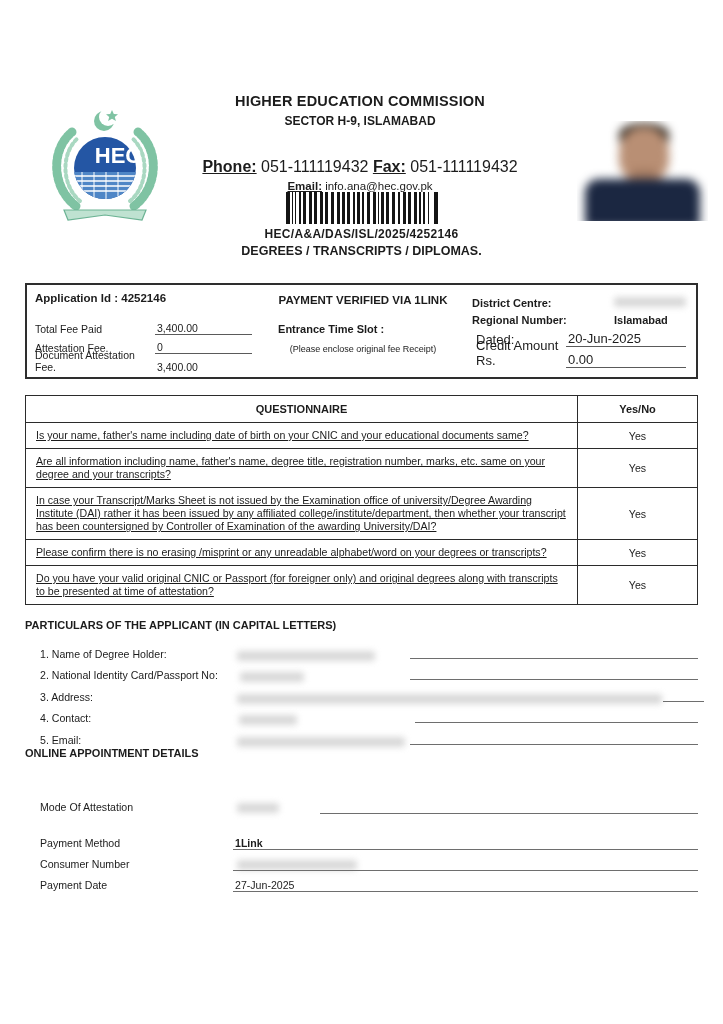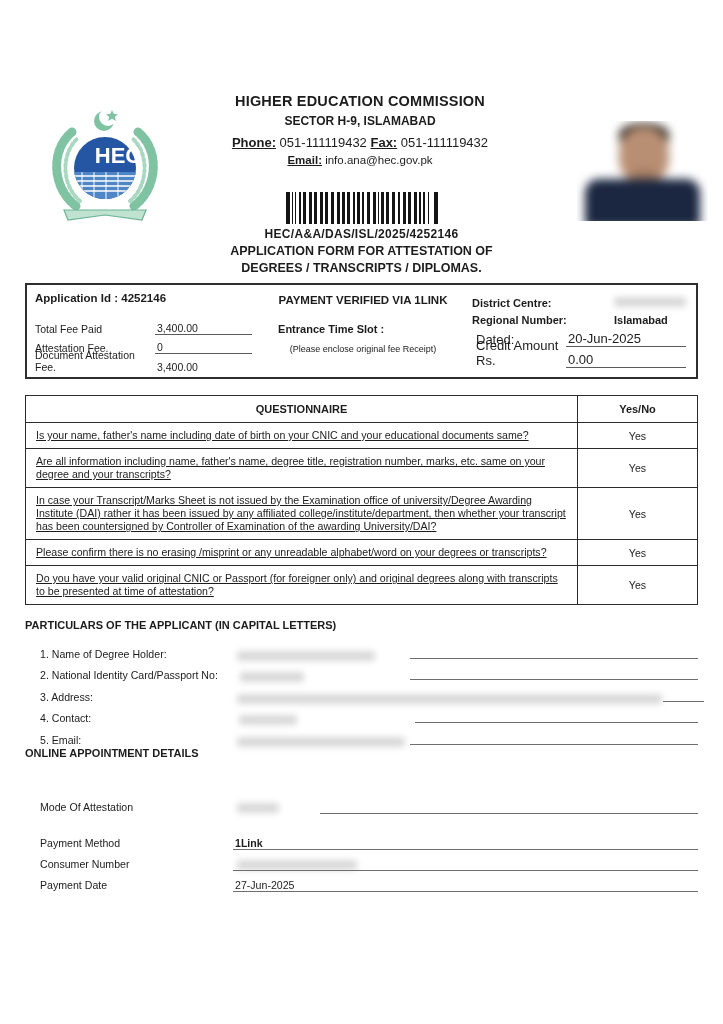--- a/index.html
+++ b/index.html
@@ -4,21 +4,21 @@
 <style>
   * { margin:0; padding:0; box-sizing:border-box; }
   html,body { background:#ffffff; }
   body { font-family:"Liberation Sans", sans-serif; color:#1c1c1c; }
   .page { position:relative; width:723px; height:1024px; background:#fff; margin:0 auto; overflow:hidden; }
 
   
   .head-center { position:absolute; top:93px; left:150px; width:420px; text-align:center; }
   .org-name { font-size:14.5px; font-weight:bold; letter-spacing:.2px; }
   .org-addr { font-size:12px; font-weight:bold; margin-top:5px; }
-  .contact-line { font-size:13px; margin-top:7px; }
+  .contact-line { font-size:16px; margin-top:30px; }
   .contact-line .lbl { font-weight:bold; text-decoration:underline; }
   .email-line { font-size:11.5px; margin-top:4px; }
   .email-line .lbl { font-weight:bold; text-decoration:underline; }
 
   .logo { position:absolute; left:42px; top:106px; width:126px; height:120px; }
 
   .photo { position:absolute; left:577px; top:121px; width:131px; height:100px; overflow:hidden; background:#fff; }
   .photo-inner { position:absolute; inset:0; filter:blur(5px); }
   .photo-body { position:absolute; left:8px; right:8px; bottom:-6px; height:48px; background:#1b2741; border-radius:14px 14px 4px 4px; }
   .photo-neck { position:absolute; left:55px; top:48px; width:24px; height:22px; background:#a57c62; }
@@ -169,21 +169,20 @@
           <i style="width: 2.5px; margin-right: 2.5px;"></i>
           <i style="width: 3.5px; margin-right: 1.5px;"></i>
           <i style="width: 3.5px; margin-right: 2.5px;"></i>
           <i style="width: 3.5px; margin-right: 1.5px;"></i>
           <i style="width: 2.5px; margin-right: 1.5px;"></i>
           <i style="width: 2.5px; margin-right: 2.5px;"></i>
           <i style="width: 1.5px; margin-right: 2.5px;"></i>
         </span>
     </div>
     <div class="bc-text">HEC/A&amp;A/DAS/ISL/2025/4252146</div>
-    <div class="ft-line">APPLICATION FORM FOR ATTESTATION OF</div>
     <div class="ft-line">DEGREES / TRANSCRIPTS / DIPLOMAS.</div>
   </div>
 
   <div class="paybox">
     <div class="pb-left">
       <div class="app-id">
         <span>Application Id :</span>
         <span>4252146</span>
       </div>
       <div class="fee-table">

